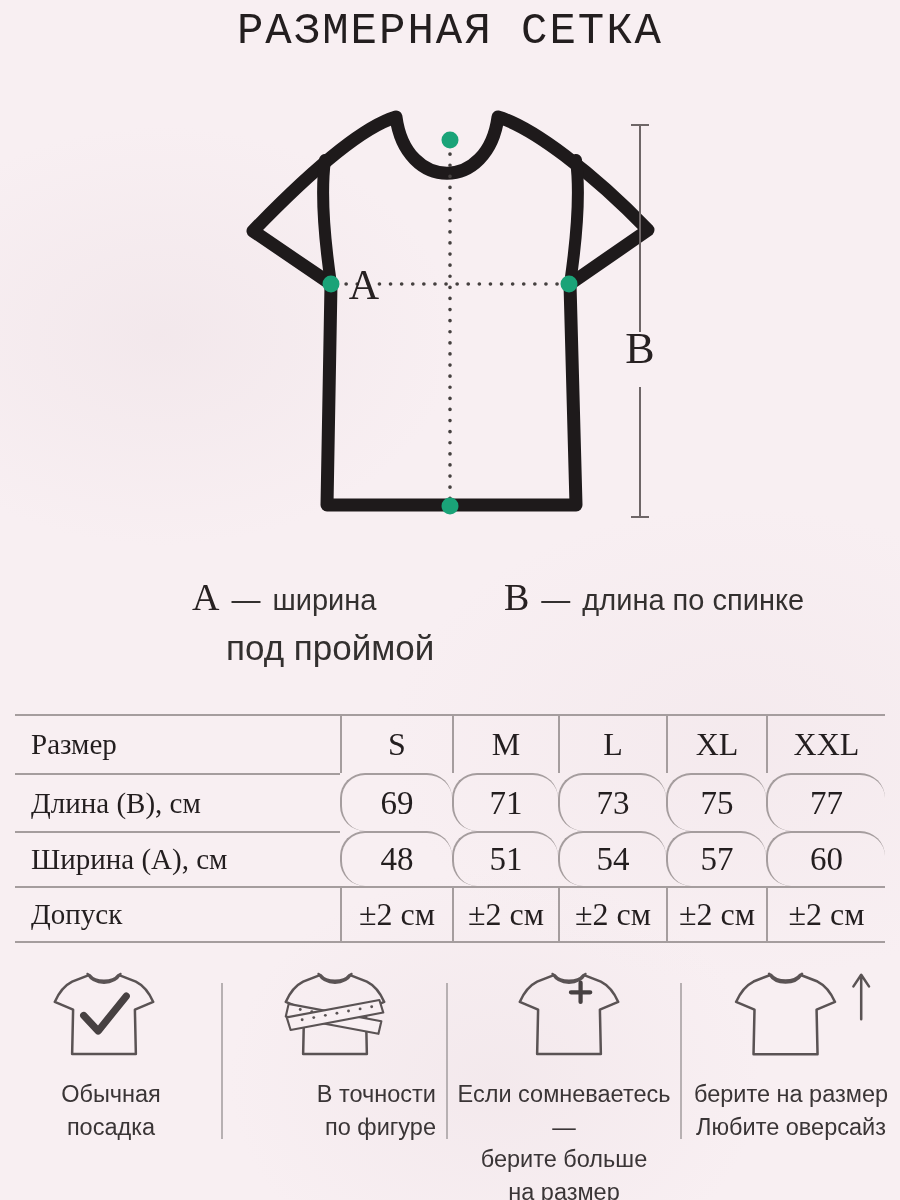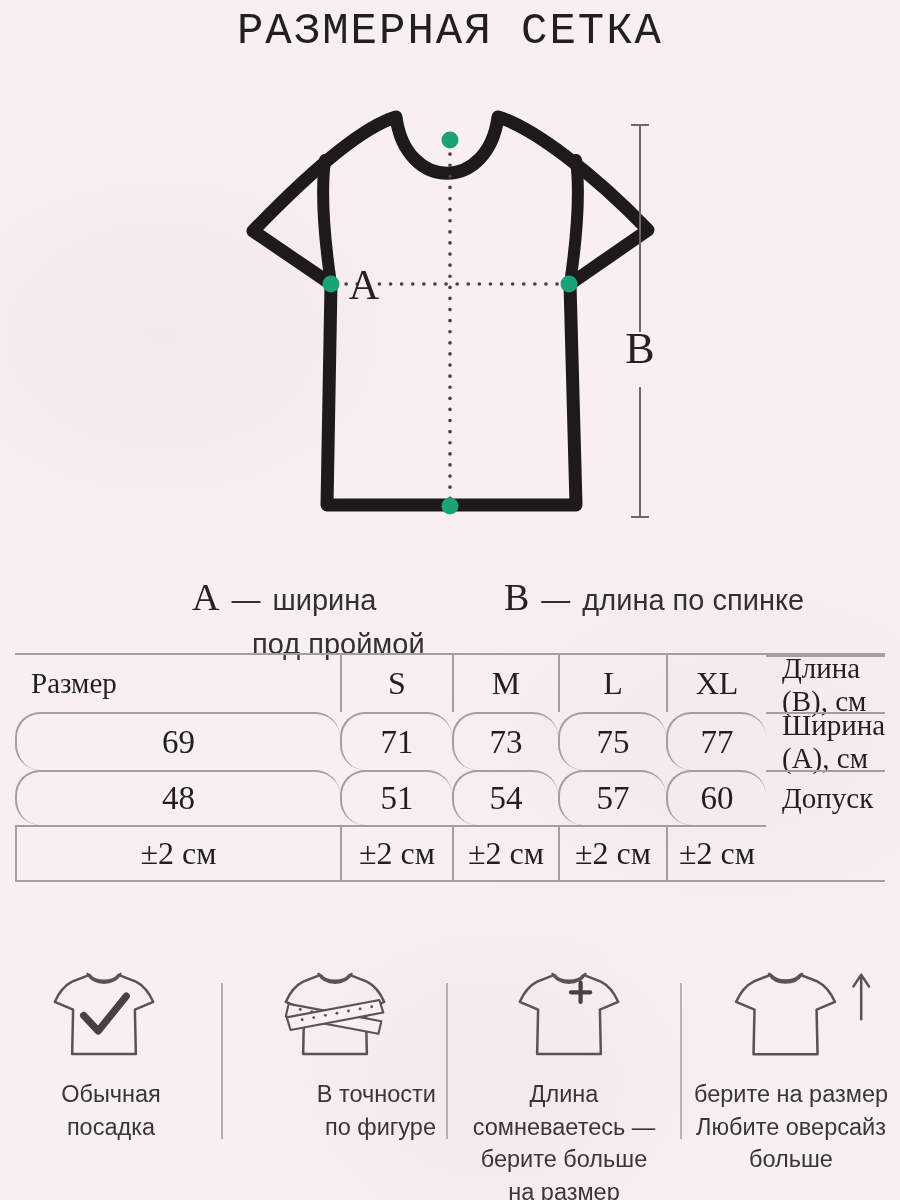--- a/index.html
+++ b/index.html
@@ -38,24 +38,24 @@
   .dotted{fill:none;stroke:#45403f;stroke-width:3.6;stroke-linecap:round;stroke-dasharray:0.1 11;}
   .mdot{fill:var(--green);}
   .mline{stroke:#6e6667;stroke-width:2;fill:none;}
   .svg-letter{font-family:"Liberation Serif", serif;fill:#272122;}
   
   .legend{position:absolute;color:var(--sans-ink);}
   .legend .row{display:flex;align-items:baseline;white-space:nowrap;}
   .legend .big{font-family:"Liberation Serif", serif;font-size:38px;color:#272122;}
   .legend .txt{font-size:29px;color:#33302f;}
   .legend .dash{font-size:29px;margin:0 12px;color:#33302f;}
-  .legend .line2{font-size:29px;color:#33302f;margin-left:60px;margin-top:9px;}
+  .legend .line2{font-size:35px;color:#33302f;margin-left:34px;margin-top:9px;}
   
   .size-table{
-    position:absolute;left:15px;top:653px;width:870px;
+    position:absolute;left:15px;top:714px;width:870px;
     display:grid;
     grid-template-columns:325px 112px 106px 108px 100px 119px;
     grid-template-rows:57px 58px 55px 55px;
     border-top:2px solid var(--line);
     border-bottom:2px solid var(--line);
     font-family:"Liberation Serif", serif;
     color:var(--ink);
   }
   .t-cell{display:flex;align-items:center;justify-content:center;border-left:2px solid var(--line);}
   .t-cell.c0{border-left:none;justify-content:flex-start;padding-left:16px;font-size:29px;}
@@ -129,20 +129,21 @@
     </div>
   </div>
 
   <div class="size-table">
 
     <div class="t-cell c0">Размер</div>
     <div class="t-cell t-size">S</div>
     <div class="t-cell t-size">M</div>
     <div class="t-cell t-size">L</div>
     <div class="t-cell t-size">XL</div>
+    <div class="t-cell t-size">XXL</div>
 
     <div class="t-cell c0 rn">Длина (В), см</div>
     <div class="t-cell t-num rn">69</div>
     <div class="t-cell t-num rn">71</div>
     <div class="t-cell t-num rn">73</div>
     <div class="t-cell t-num rn">75</div>
     <div class="t-cell t-num rn">77</div>
 
     <div class="t-cell c0 rn">Ширина (А), см</div>
     <div class="t-cell t-num rn">48</div>
@@ -200,23 +201,22 @@
 
   <div class="guide-caption" style="left:10px;width:202px;text-align:center;">
     <div>Обычная</div>
     <div>посадка</div>
   </div>
   <div class="guide-caption" style="left:232px;width:204px;text-align:right;">
     <div>В точности</div>
     <div>по фигуре</div>
   </div>
   <div class="guide-caption" style="left:451px;width:226px;">
-    <div>Длина сомневаетесь —</div>
+    <div>Если сомневаетесь —</div>
     <div>берите больше</div>
     <div>на размер</div>
   </div>
   <div class="guide-caption" style="left:686px;width:210px;">
     <div>берите на размер</div>
     <div>Любите оверсайз</div>
-    <div>больше</div>
   </div>
 
 </div>
 
 </body></html>

